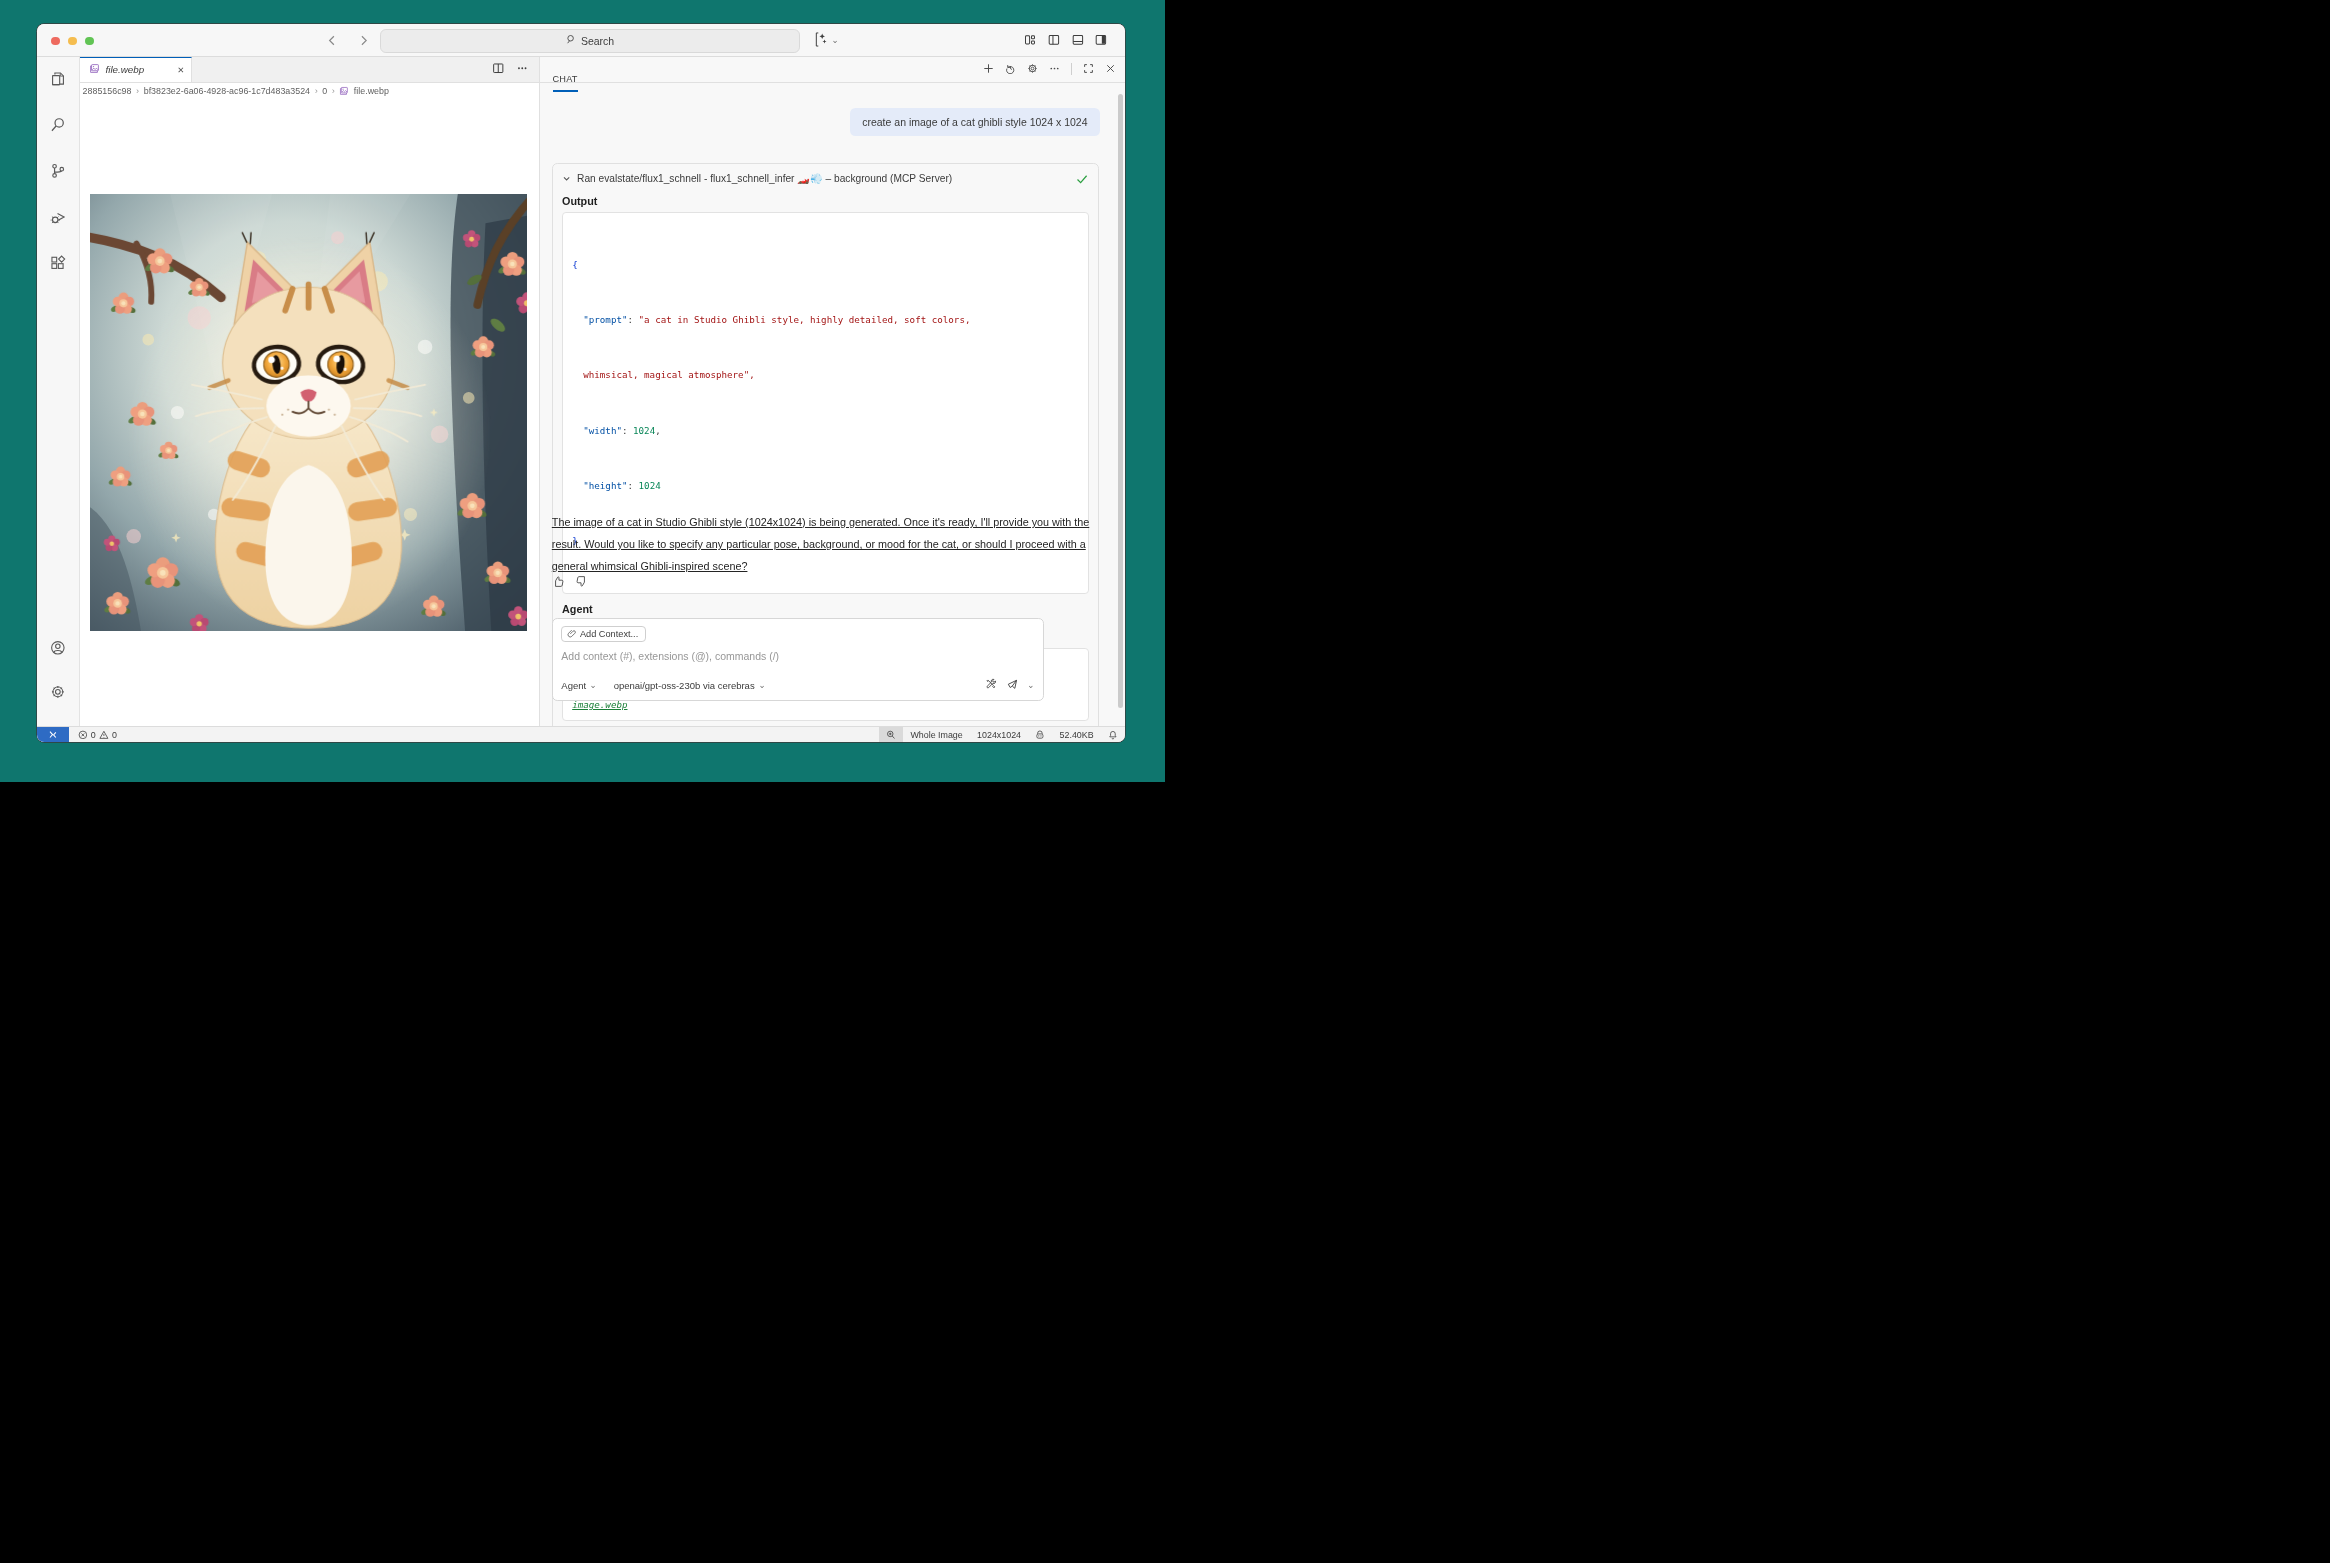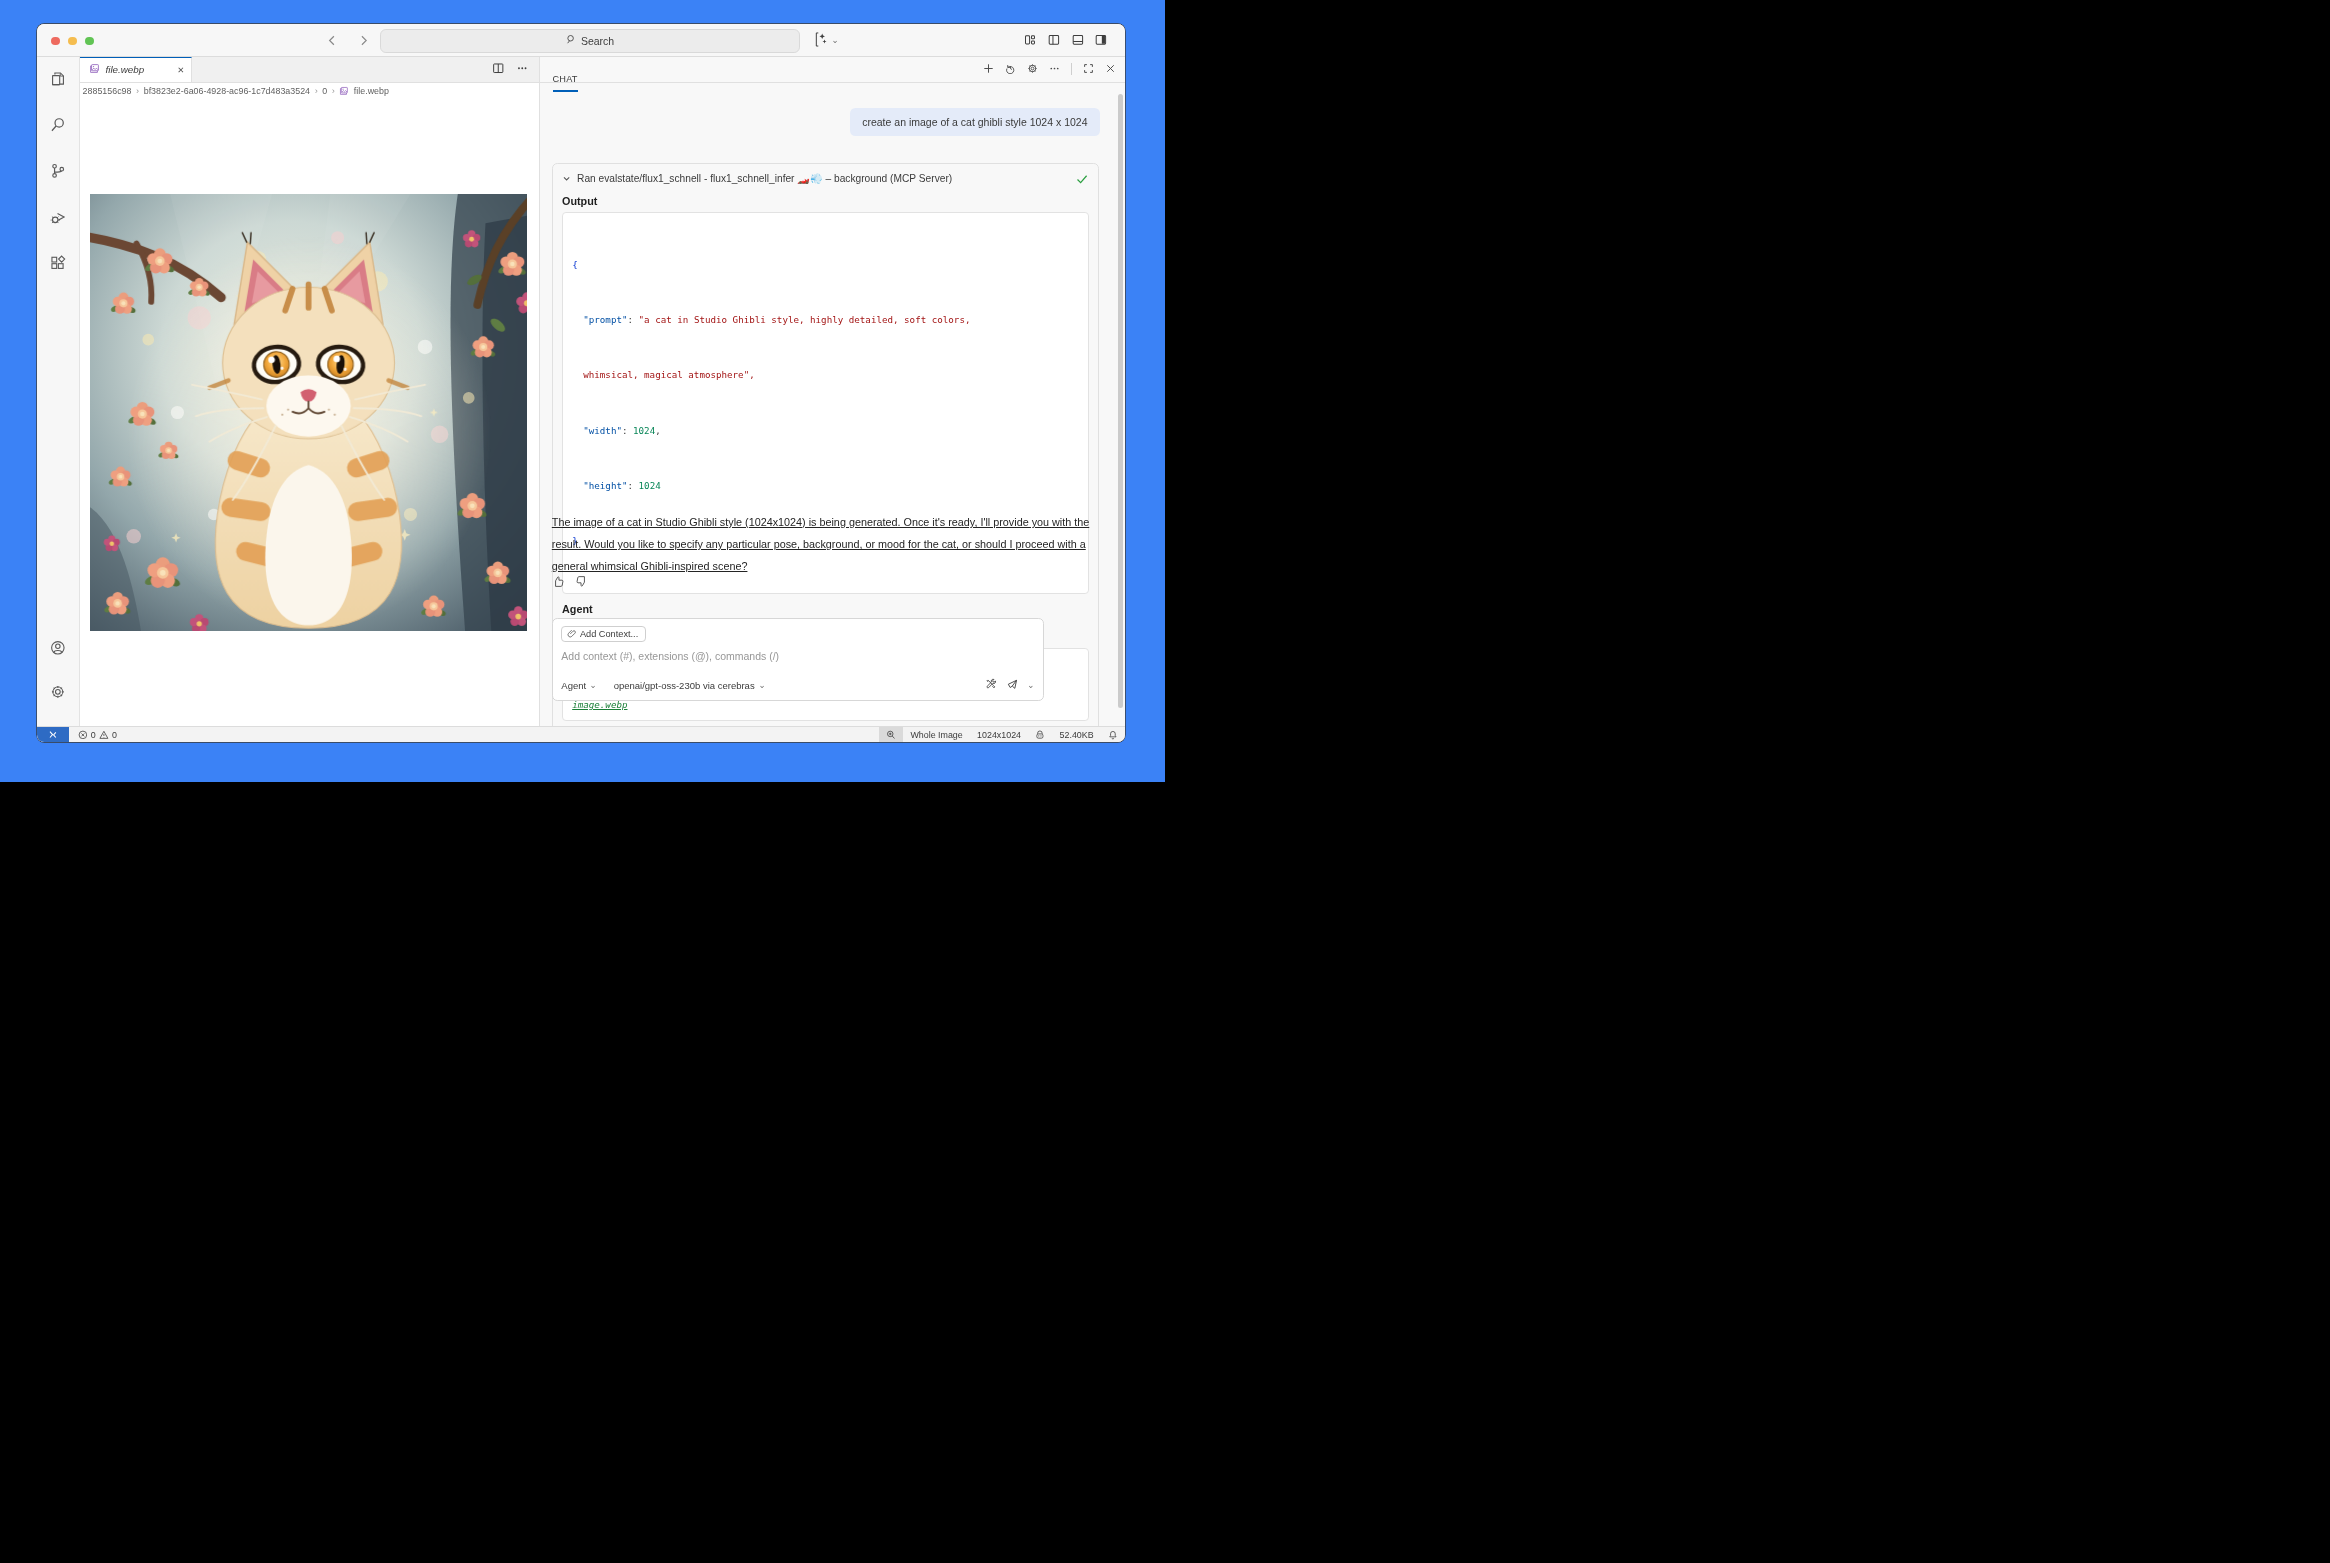--- a/index.html
+++ b/index.html
@@ -1,17 +1,17 @@
 <!DOCTYPE html>
 <html style="font-size:10.5px"><head>
 <meta charset="utf-8">
 <style>
   * { box-sizing: border-box; margin: 0; padding: 0; }
   html,body { width:1165px; height:782px; background:#000; font-family:"Liberation Sans","DejaVu Sans",sans-serif; }
-  .stage { position:relative; width:1165px; height:782px; background:#3b82f6; overflow:hidden; }
+  .stage { position:relative; width:1165px; height:782px; background:#0f766e; overflow:hidden; }
   .window { position:absolute; left:37px; top:24px; width:1088px; height:718px; background:#f6f6f6; border-radius:7.2px; overflow:hidden; box-shadow:0 0 0 0.7px #3a3a3a; }
 
   
   .titlebar { position:relative; height:33px; background:#f7f7f7; border-bottom:0.7px solid #dcdcdc; }
   .traffic { position:absolute; left:14.4px; top:12.5px; display:flex; gap:8.5px; }
   .traffic span { width:8.5px; height:8.5px; border-radius:50%; display:block; }
   .tl-close{ background:#ee6a5f; } .tl-min{ background:#f5bd4f; } .tl-max{ background:#61c454; }
   .nav-arrows { position:absolute; left:288px; top:7.9px; display:flex; gap:14.4px; color:#8a8a8a; }
   .nav-arrows svg { width:15.8px; height:17px; }
   .search-pill { position:absolute; left:343px; top:4.6px; width:420px; height:24px; background:#ececec; border:0.7px solid #d9d9d9; border-radius:5.9px; display:flex; align-items:center; justify-content:center; gap:4.6px; color:#3d3d3d; font-size:10.5px; }

